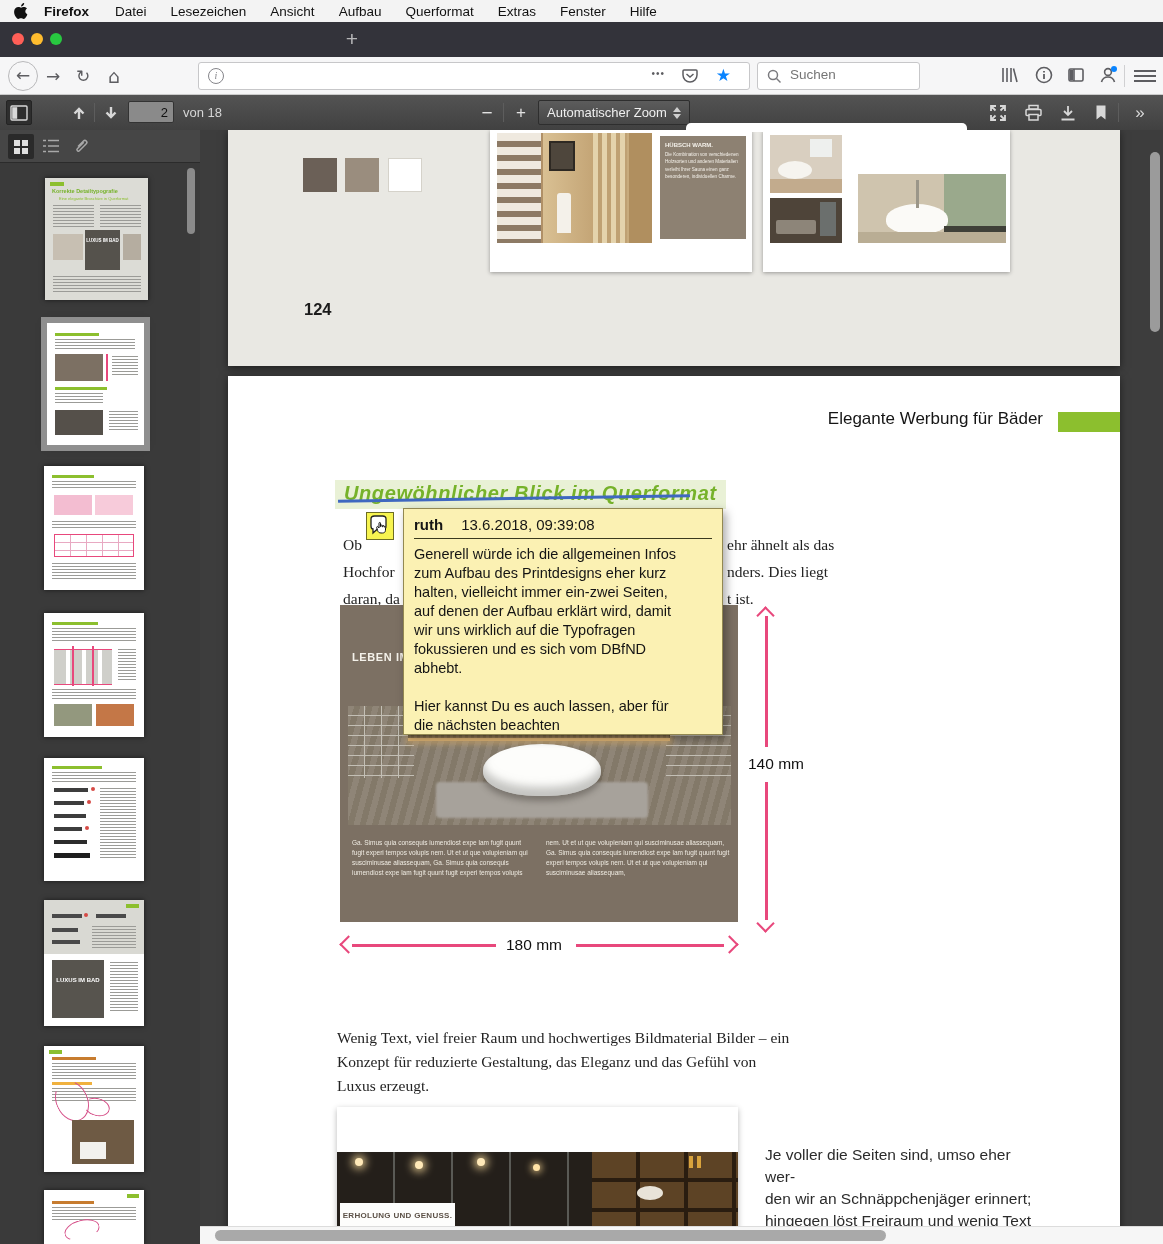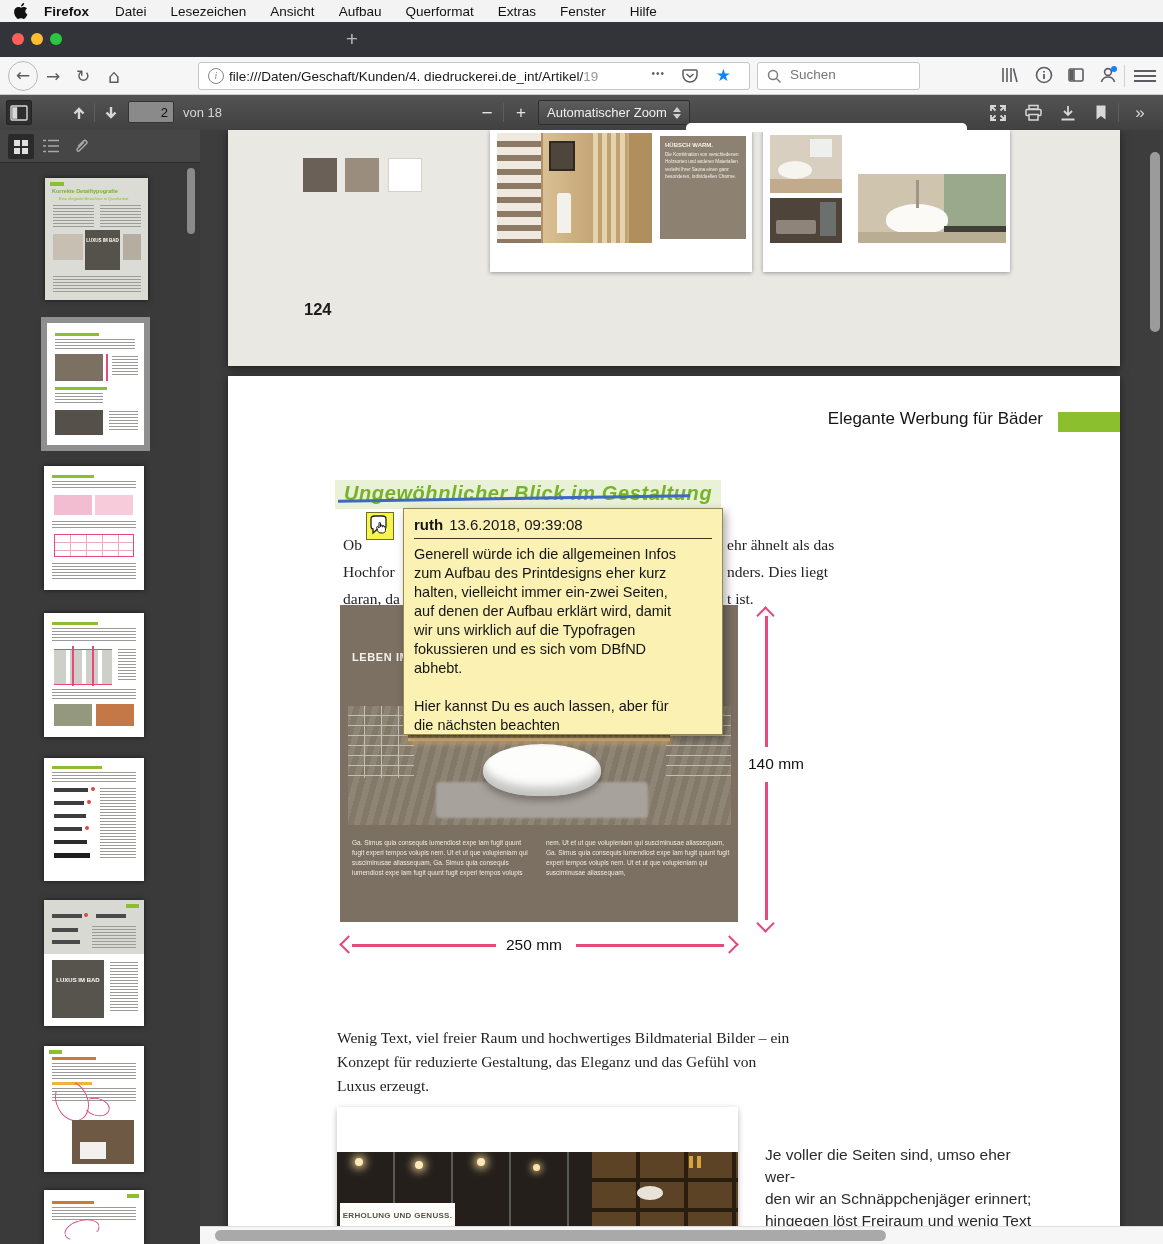--- a/index.html
+++ b/index.html
@@ -71,21 +71,21 @@
   .dimlab{font-size:15.5px;color:#111}
   .chev{width:13px;height:13px;box-sizing:border-box}
   .chu{border-left:2.5px solid #e8487c;border-top:2.5px solid #e8487c;transform:rotate(45deg)}
   .chd{border-right:2.5px solid #e8487c;border-bottom:2.5px solid #e8487c;transform:rotate(45deg)}
   .chl{border-left:2.5px solid #e8487c;border-bottom:2.5px solid #e8487c;transform:rotate(45deg)}
   .chr{border-right:2.5px solid #e8487c;border-top:2.5px solid #e8487c;transform:rotate(45deg)}
 
   .popup{left:175px;top:132px;width:320px;height:227px;background:#fbf1b3;border:1px solid rgba(60,50,0,.55);
          box-shadow:3px 4px 9px rgba(0,0,0,.35);box-sizing:border-box;padding:7px 10px;z-index:30}
   .popup .hd{font-size:15px;color:#151515}
-  .popup .hd b{margin-right:6px}
+  .popup .hd b{margin-right:18px}
   .popup .sep{border-top:1px solid #3a3a1e;margin:5px 0 6px}
   .popup .bd{font-size:14.5px;line-height:19px;color:#141414}
 
   .noteicon{left:138px;top:136px;width:28px;height:28px;background:#f7f450;border:1px solid #6d6d23;
             box-sizing:border-box;z-index:25}
 
   .mockup{left:112px;top:229px;width:398px;height:317px;background:#7c7063}
   .mockup .mast{left:12px;top:46px;font-size:11px;font-weight:bold;letter-spacing:.6px;color:#f4f1ea}
   .mcol{font-size:6.5px;line-height:1.55;color:#efebe2}
 
@@ -123,21 +123,20 @@
 
 <div class="abs navbar">
   <div class="abs nbtn backcirc" style="left:8px;top:4px">←</div>
   <div class="abs nbtn" style="left:42px;top:9px;width:22px">→</div>
   <div class="abs nbtn" style="left:72px;top:9px;width:22px">↻</div>
   <div class="abs nbtn" style="left:102px;top:8px;width:24px;font-size:19px">⌂</div>
 
   <div class="abs urlbar">
     <div class="abs" style="left:9px;top:5px;width:16px;height:16px;border:1px solid #85858a;border-radius:50%;box-sizing:border-box;
          color:#85858a;font-size:10px;text-align:center;line-height:14px;font-style:italic;font-family:'Liberation Serif',serif">i</div>
-    <div class="abs urltext nowrap" style="width:420px"><span>file:///Daten/Geschaft/Kunden/4. diedruckerei.de_int/Artikel/</span><span class="dim">19</span></div>
     <div class="abs" style="right:84px;top:5px;color:#5d5d61;font-size:10px;letter-spacing:1px">•••</div>
     <div class="abs" style="right:50px;top:4px">
       <svg width="18" height="18" viewBox="0 0 18 18">
           <path fill="none" stroke="#5d5d61" stroke-width="1.5" d="M3 3h12c.6 0 1 .4 1 1v4a7 7 0 0 1-14 0V4c0-.6.4-1 1-1z"></path>
           <path fill="none" stroke="#5d5d61" stroke-width="1.5" d="M5.5 7l3.5 3 3.5-3"></path>
         </svg>
     </div>
     <div class="abs" style="right:18px;top:2px;color:#0a84ff;font-size:17px;font-family:'DejaVu Sans',sans-serif">★</div>
   </div>
 
@@ -403,21 +402,21 @@
         <div class="abs" style="left:86px;top:52px;width:62px;height:6px;background:#3f4038"></div>
       </div>
     </div>
   </div>
 
   <div class="abs pageB">
     <div class="abs" style="left:560px;top:33px;width:255px;text-align:right;font-size:17px;color:#151515">Elegante Werbung für Bäder</div>
     <div class="abs" style="left:830px;top:36px;width:62px;height:20px;background:#8cbf2e"></div>
 
     <div class="abs" style="left:107px;top:104px">
-      <span class="gh">Ungewöhnlicher Blick im Gestaltung</span>
+      <span class="gh">Ungewöhnlicher Blick im Querformat</span>
     </div>
     <div class="abs" style="left:110px;top:121px;width:352px;height:2.5px;background:#3f68c0;transform:rotate(-0.9deg)"></div>
 
     <div class="abs serif" style="left:115px;top:155px;font-size:15.5px;line-height:27px">
       <div>Ob</div>
       <div>Hochfor</div>
       <div>daran, da</div>
     </div>
     <div class="abs serif" style="left:499px;top:155px;font-size:15.5px;line-height:27px">
       <div>ehr ähnelt als das</div>
@@ -465,21 +464,21 @@
 
     <div class="abs chev chu" style="left:531px;top:233px"></div>
     <div class="abs pink" style="left:537px;top:240px;width:2.5px;height:131px"></div>
     <div class="abs dimlab" style="left:520px;top:379px">140 mm</div>
     <div class="abs pink" style="left:537px;top:406px;width:2.5px;height:138px"></div>
     <div class="abs chev chd" style="left:531px;top:541px"></div>
 
 
     <div class="abs chev chl" style="left:114px;top:562px"></div>
     <div class="abs pink" style="left:124px;top:568px;width:144px;height:2.5px"></div>
-    <div class="abs dimlab" style="left:278px;top:560px">250 mm</div>
+    <div class="abs dimlab" style="left:278px;top:560px">180 mm</div>
     <div class="abs pink" style="left:348px;top:568px;width:148px;height:2.5px"></div>
     <div class="abs chev chr" style="left:495px;top:562px"></div>
 
     <div class="abs" style="left:109px;top:731px;width:401px;height:137px;background:#fff;box-shadow:0 2px 6px rgba(0,0,0,.28)">
       <div class="abs" style="left:0;top:45px;width:401px;height:92px;overflow:hidden;background:#241f1a">
         <div class="abs" style="left:0;top:0;width:255px;height:92px;background:linear-gradient(#3c403d,#2c2e2b);background-image:repeating-linear-gradient(90deg,transparent 0 56px,rgba(190,200,195,.35) 56px 58px)"></div>
         <div class="abs" style="left:18px;top:6px;width:8px;height:8px;border-radius:50%;background:#ffe9b8;box-shadow:0 0 8px 3px rgba(255,225,160,.8)"></div>
         <div class="abs" style="left:78px;top:9px;width:8px;height:8px;border-radius:50%;background:#ffe9b8;box-shadow:0 0 8px 3px rgba(255,225,160,.8)"></div>
         <div class="abs" style="left:140px;top:6px;width:8px;height:8px;border-radius:50%;background:#ffe9b8;box-shadow:0 0 8px 3px rgba(255,225,160,.8)"></div>
         <div class="abs" style="left:196px;top:12px;width:7px;height:7px;border-radius:50%;background:#ffe2a6;box-shadow:0 0 7px 2px rgba(255,220,150,.7)"></div>

